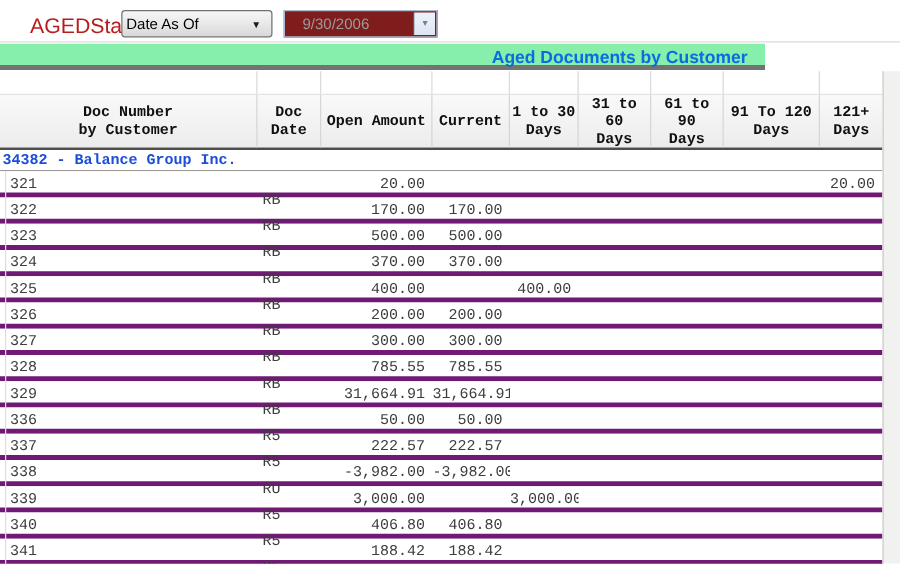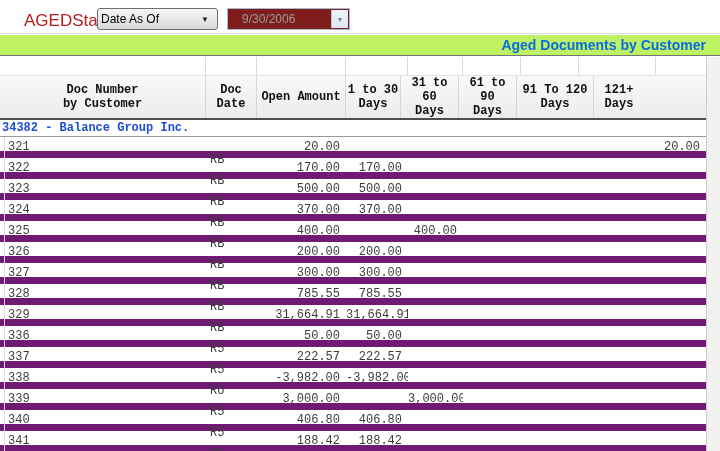--- a/index.html
+++ b/index.html
@@ -20,22 +20,22 @@
   .combo-arrow { position:absolute; right:8px; top:7px; font-size:8px; color:#1c1c1c; line-height:8px; }
   .datefield { position:absolute; left:227px; top:8px; width:123px; height:22px;
     border:1px solid #aab9cd; background:#7f1d1d; font-size:12px; color:#9b9b9b;
     display:flex; align-items:center; padding-left:14px; }
   .date-btn { position:absolute; right:1px; top:1px; width:17px; height:18px;
     background:linear-gradient(#eef3fa,#dde6f2); border-left:1px solid #b6c3d6;
     display:flex; align-items:center; justify-content:center; }
   .date-btn-arrow { font-size:7px; color:#74839b; line-height:7px; }
 
   
-  .title-row { position:absolute; left:0; top:35px; width:720px; height:21px;
-    border-bottom:1px solid #737373; background:#bef264; }
+  .title-row { position:absolute; left:0; top:35px; width:612px; height:21px;
+    border-bottom:4px solid #737373; background:#86efac; }
   .title { position:absolute; right:14px; top:2px; font-size:14px; font-weight:bold;
     color:#0a6ce0; white-space:nowrap; }
 
   
   .grid { position:absolute; left:0; top:57px; width:706px;font-family:Liberation Mono, monospace; }
   .right-strip { position:absolute; left:706px; top:57px; width:14px; height:394px;
     background:#f1f1ef; border-left:1px solid #cccccc; }
 
   .band-row { display:flex; height:19px; background:#fff; border-bottom:1px solid #e4e4e4; }
   .bcell { height:100%; border-right:1px solid #dadada; }
@@ -49,21 +49,21 @@
 
   .sep-dark { height:2px; background:#4d4d4d; width:706px; }
 
   .group-row { height:17px; background:#fff; border-bottom:1px solid #9a9a9a;
     display:flex; align-items:center; font-size:12px; font-weight:bold; color:#1d4ed8;
     padding-left:2px; }
 
   #rows-area { position:relative; }
   #rows-area::before { content:""; position:absolute; left:4px; top:0; bottom:0;
     width:1px; background:#dedede; }
-  .data-row { display:flex; height:21px; border-bottom:7px solid #701a75; background:#fff; }
+  .data-row { display:flex; height:21px; border-bottom:4px solid #701a75; background:#fff; }
   .cell { height:100%; font-size:12px; color:#3d3d3d; line-height:20px;
     overflow:hidden; white-space:nowrap; }
   .al { text-align:left; }
   .ar { text-align:right; padding-right:6px; }
   .cell.c0 { padding-left:8px; }
   .cell.c1 { padding-left:4px;margin-top:13px; }
 
   
   .c0{width:206px}.c1{width:51px}.c2{width:89px}.c3{width:62px}
   .c4{width:55px}.c5{width:58px}.c6{width:58px}.c7{width:77px}.c8{width:50px}
@@ -103,20 +103,21 @@
         <div class="bcell c6"></div>
         <div class="bcell c7"></div>
         <div class="bcell c8"></div>
       </div>
     <div class="header-row" id="header-row">
         <div class="hcell c0">Doc Number
 by Customer</div>
         <div class="hcell c1">Doc
 Date</div>
         <div class="hcell c2">Open Amount</div>
+        <div class="hcell c3">Current</div>
         <div class="hcell c4">1 to 30
 Days</div>
         <div class="hcell c5">31 to 60
 Days</div>
         <div class="hcell c6">61 to 90
 Days</div>
         <div class="hcell c7">91 To 120
 Days</div>
         <div class="hcell c8">121+
 Days</div>

